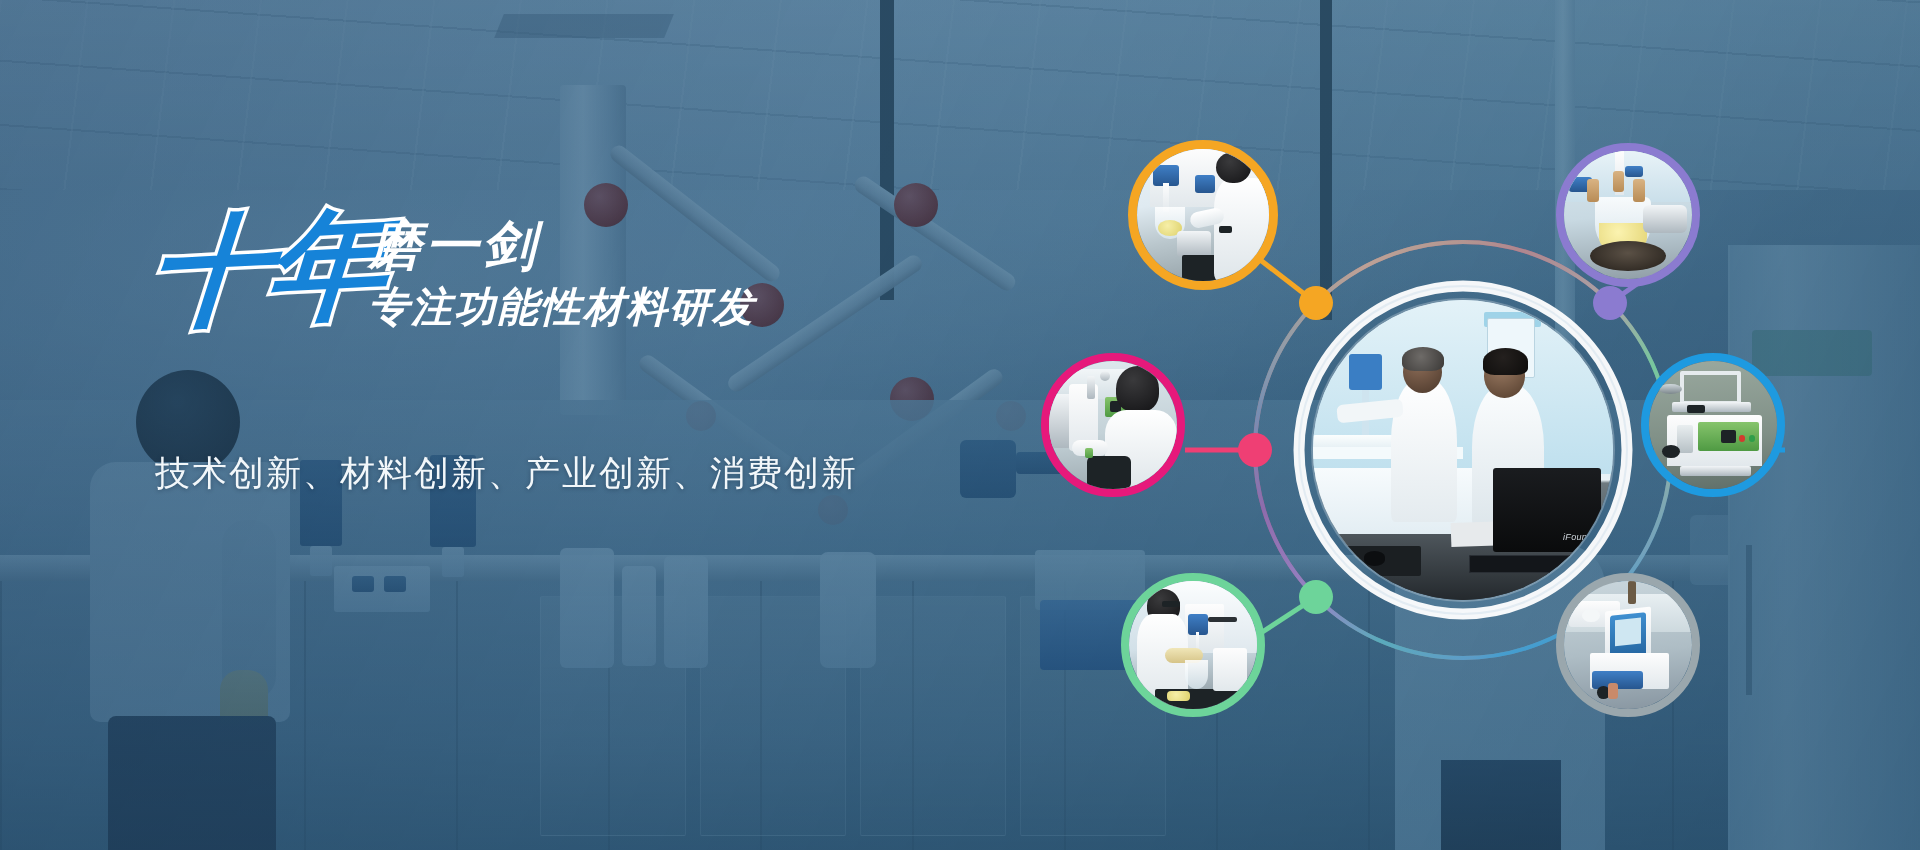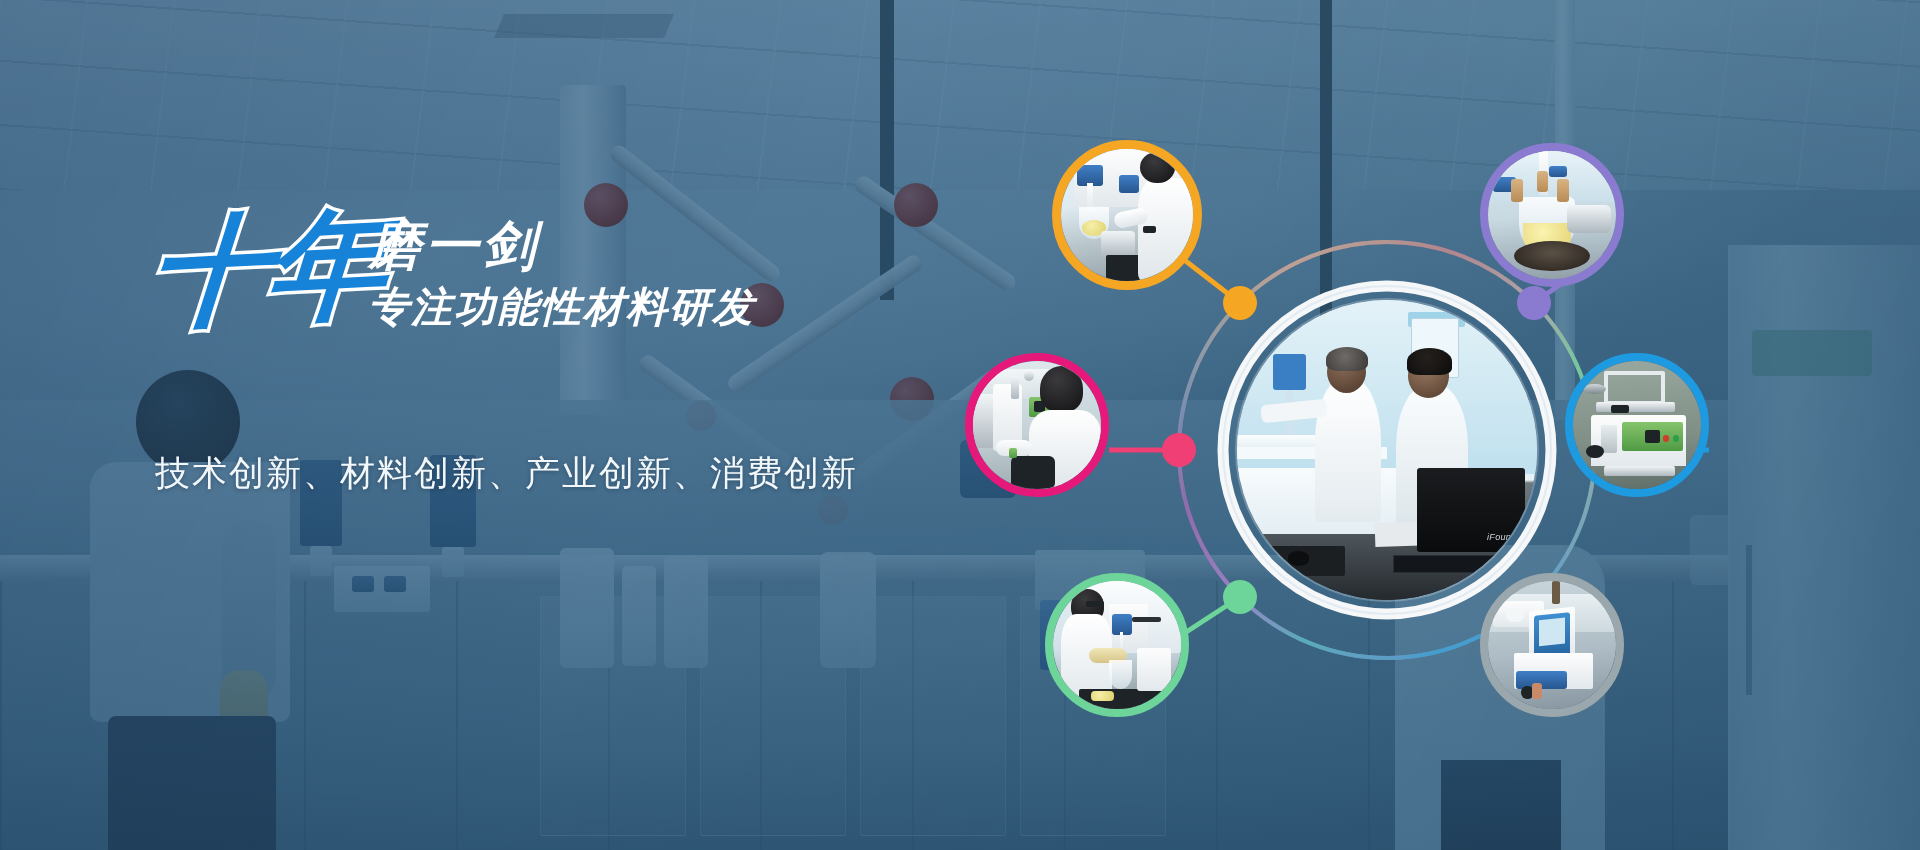--- a/index.html
+++ b/index.html
@@ -165,21 +165,21 @@
     text-shadow:0 1px 4px rgba(0,20,40,.35);
   }
   .sub-en{
     position:absolute;left:155px;top:497px;
     font-size:16.5px;color:#cfe0ec;letter-spacing:.2px;font-weight:300;
     font-family:"Liberation Sans","DejaVu Sans",sans-serif;
     text-shadow:0 1px 3px rgba(0,20,40,.35);
   }
 
   
-  #hub{position:absolute;left:952px;top:100px;width:800px;height:700px;}
+  #hub{position:absolute;left:1028px;top:100px;width:800px;height:700px;}
   #hub svg{position:absolute;left:0;top:0;overflow:visible;}
   .hub-node{
     position:absolute;border-radius:50%;overflow:hidden;
   }
   
   #center-node{
     position:absolute;left:285px;top:200px;width:300px;height:300px;border-radius:50%;
     overflow:hidden;
     box-shadow:0 0 0 2px rgba(255,255,255,.25);
   }

